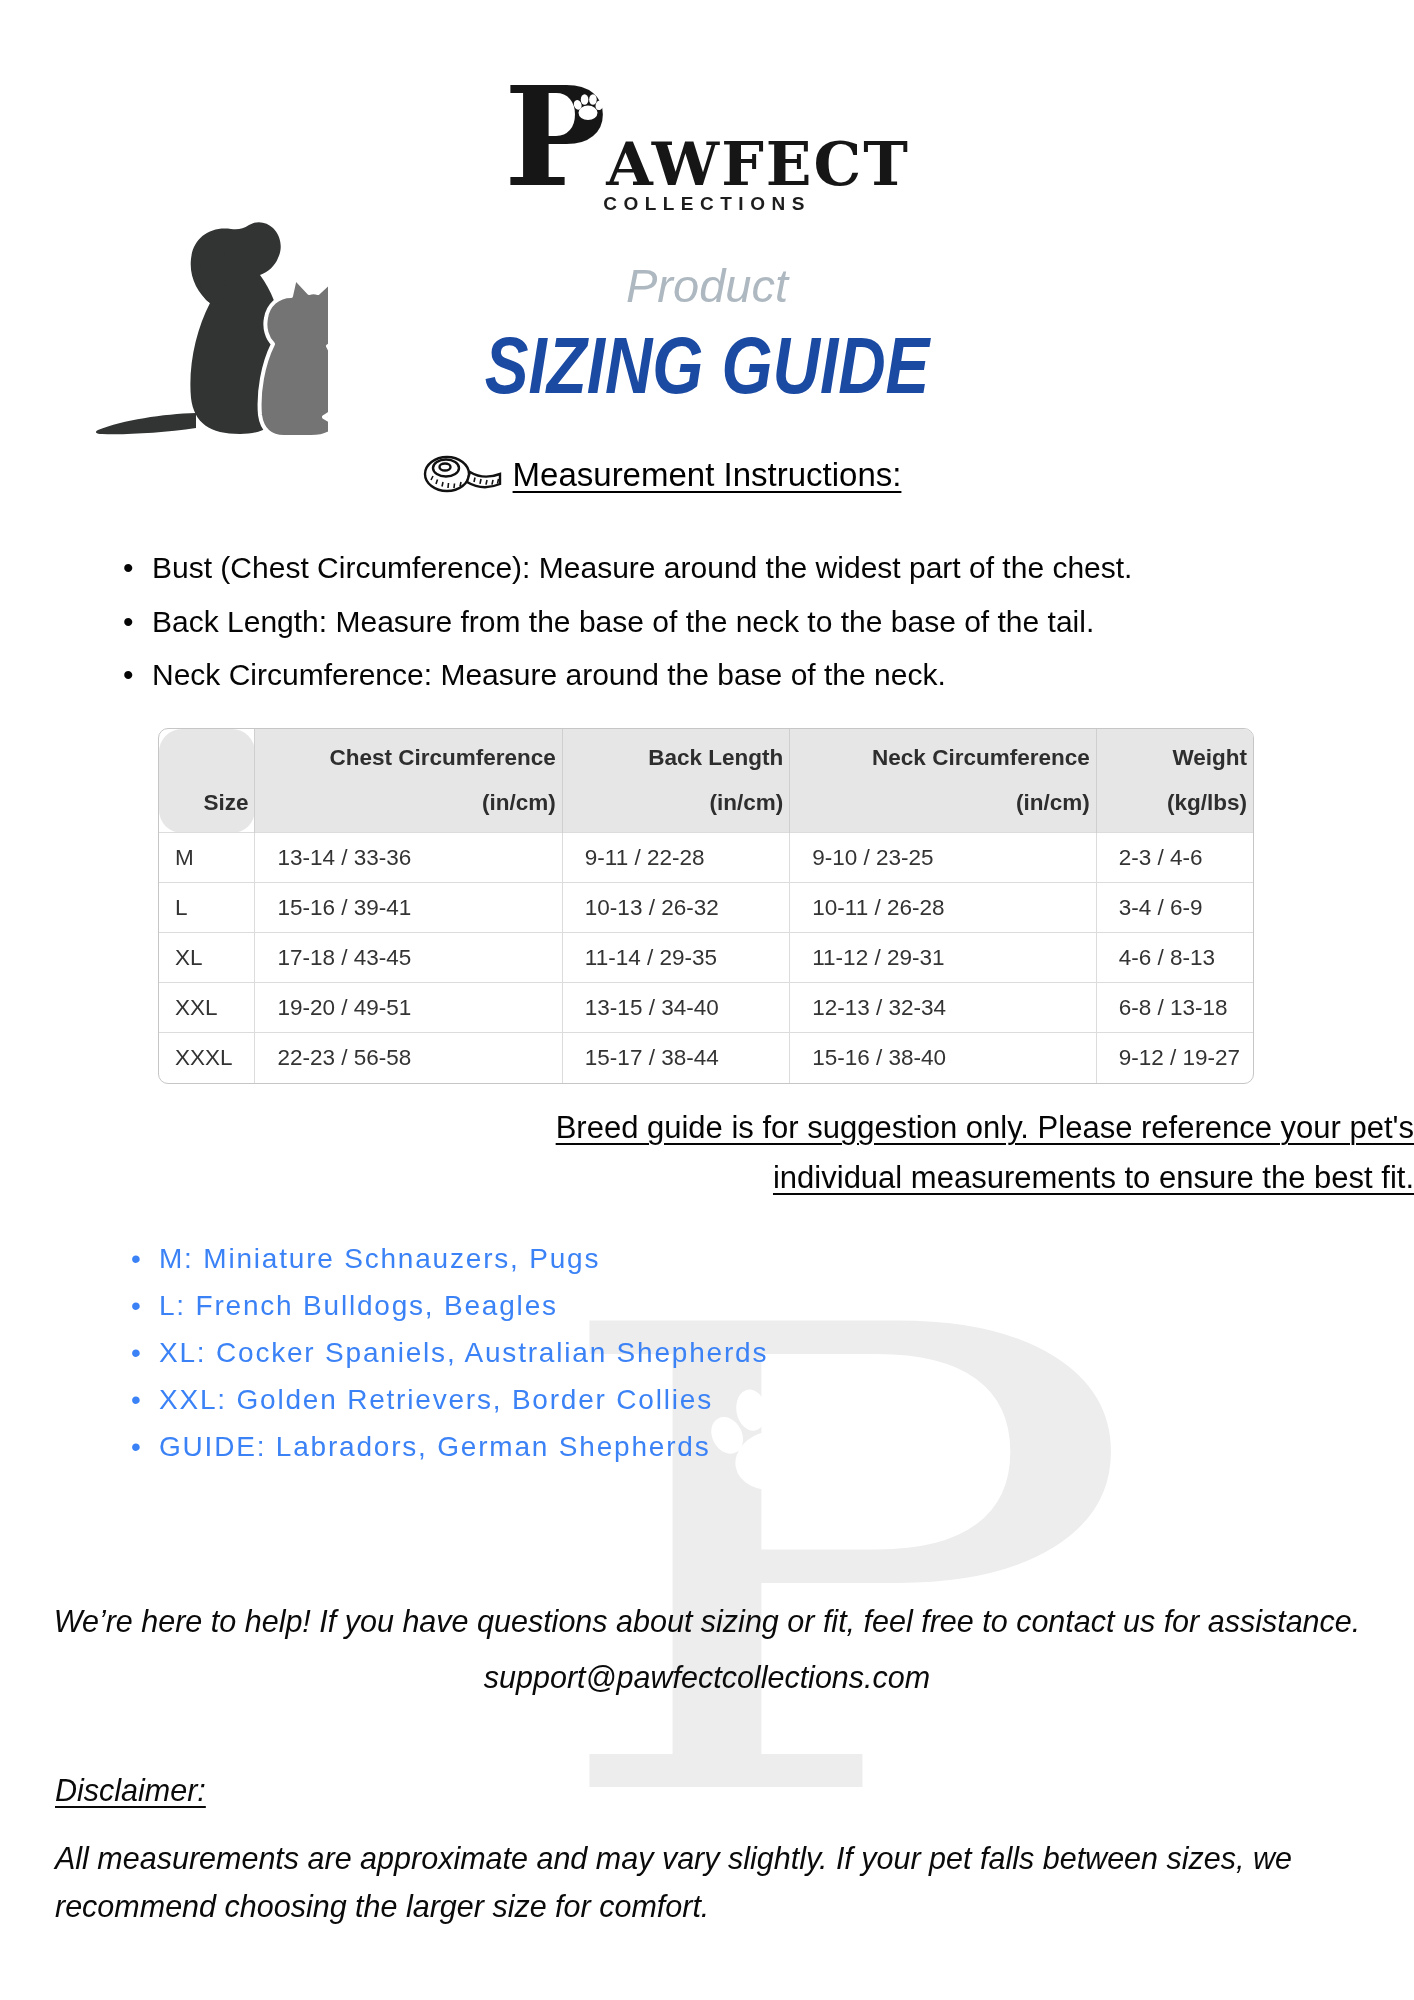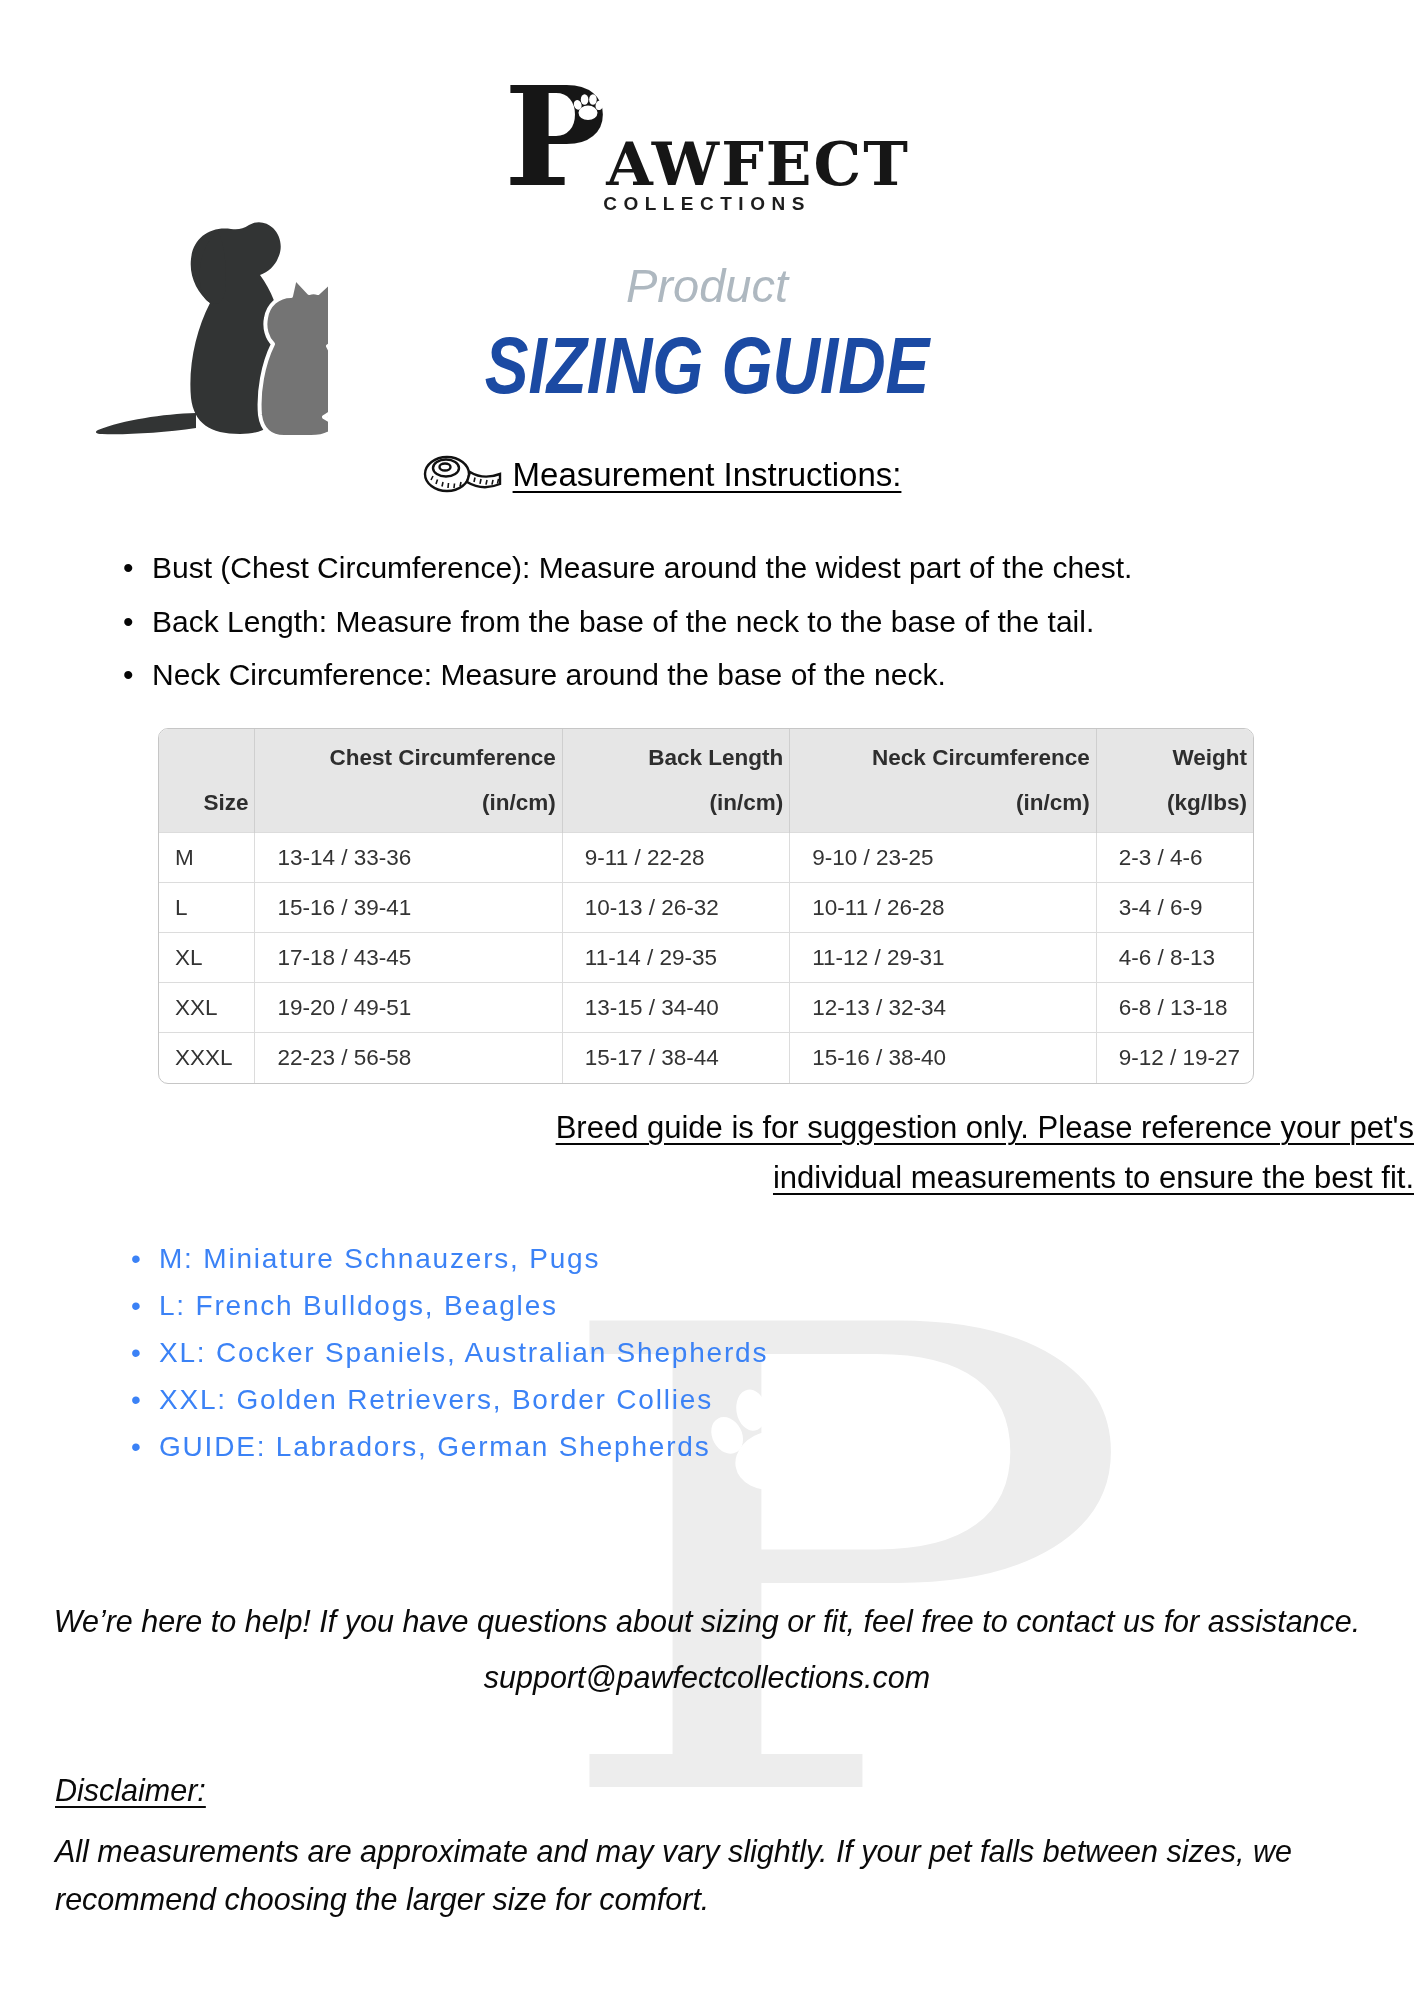--- a/index.html
+++ b/index.html
@@ -62,21 +62,21 @@
     position: absolute; top: 728px; left: 158px; width: 1096px;
     border: 1px solid #c6c6c6; border-radius: 10px; overflow: hidden;
     background: #fff;
   }
   table.size-table { border-collapse: collapse; width: 100%; }
   .size-table th {
     background: #e6e6e6; vertical-align: bottom; text-align: right;
     font-size: 22.5px; font-weight: 600; color: #2e2e2e;
     padding: 16px 6px 16px 22px; height: 90px;
   }
-  .size-table th:first-child { padding-left: 24px; }
+  .size-table th:first-child { padding-left: 24px; border-radius: 23px; }
   .size-table th + th { border-left: 1px solid #cfcfcf; }
   .size-table .th-sub { margin-top: 19px; font-weight: 600; }
   .size-table td {
     font-size: 22.5px; color: #333; height: 50px;
     padding: 0 6px 0 22px; border-top: 1px solid #dcdcdc;
   }
   .size-table td:first-child { padding-left: 16px; }
   .size-table td + td { border-left: 1px solid #dcdcdc; }
   
   .breed-note {
@@ -105,21 +105,21 @@
     position: absolute; top: 1596px; left: 37px; width: 1340px;
     text-align: center; font-style: italic; font-size: 30.5px; line-height: 50px;
     color: #0a0a0a;
   }
   .contact .email { margin-top: 6px; }
   .disclaimer {
     position: absolute; top: 1766px; left: 55px; width: 1330px;
     font-style: italic; font-size: 30.5px; line-height: 48px; color: #0a0a0a;
   }
   .disclaimer .d-head {
-    display: inline-block; margin-bottom: 13px;
+    display: inline-block; margin-bottom: 20px;
     text-decoration: underline; text-underline-offset: 5px; text-decoration-thickness: 2px;
   }
 </style>
 </head>
 <body>
 
 <div class="page">
 
   <div class="wm-p" style="color: rgb(237, 237, 237);">P</div>
   <svg class="wm-paw" viewBox="0 0 100 100">

